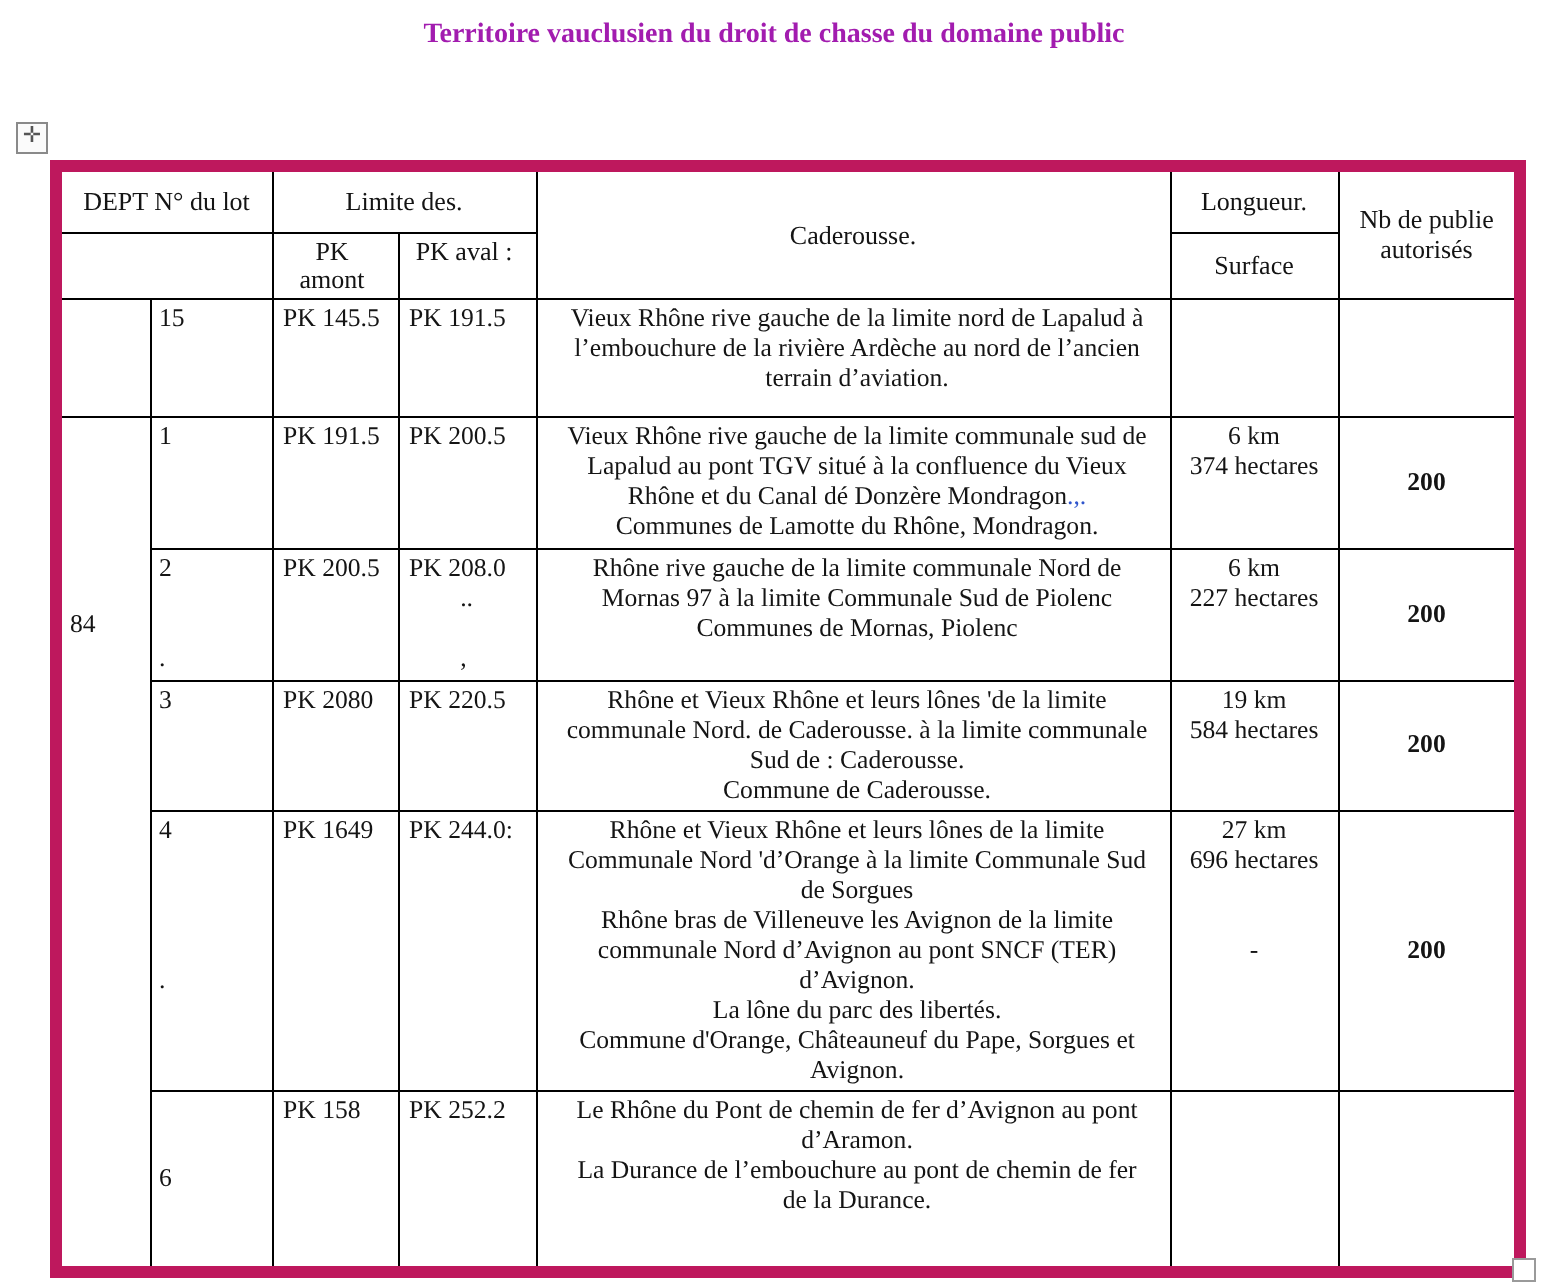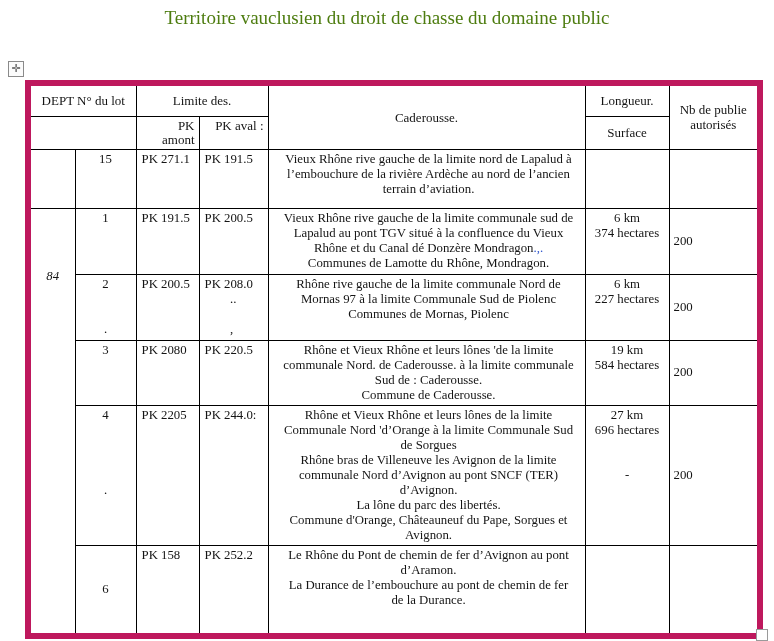--- a/index.html
+++ b/index.html
@@ -1,37 +1,37 @@
 <!DOCTYPE html>
 <html><head>
 <meta charset="utf-8">
 <style>
   html,body{margin:0;padding:0;background:#fff;}
   body{width:774px;height:641px;position:relative;overflow:hidden;
        font-family:"Liberation Serif","DejaVu Serif",serif;color:#141414;}
   .title-block{position:absolute;top:9px;left:0;width:774px;text-align:center;}
-  .title-line{font-weight:normal;font-size:19px;line-height:17px;color:#4d7c0f;}
+  .title-line{font-weight:bold;font-size:14px;line-height:17px;color:#a21caf;}
   .underlined{text-decoration:underline;}
   .move-handle{position:absolute;left:8px;top:61px;width:14px;height:14px;
        border:1px solid #8a8a8a;background:#fbfbfb;color:#555;
        font-size:11px;line-height:13px;text-align:center;cursor:move;}
   .resize-handle{position:absolute;left:756px;top:629px;width:10px;height:10px;
        border:1px solid #9a9a9a;background:#fff;}
   table.doc{position:absolute;left:25px;top:80px;border-collapse:collapse;
        table-layout:fixed;width:732px;border:6px solid #be185d;}
   td{border:1px solid #000;vertical-align:top;padding:2px 4px;
      font-size:12.8px;line-height:15px;white-space:pre-line;overflow:hidden;}
   .hdr{text-align:center;vertical-align:middle;font-size:13px;}
-  .hdr-left{text-align:right;vertical-align:top;font-size:13px;line-height:14px;padding-left:1px;}
-  .lot{text-align:center;}
+  .hdr-left{text-align:center;vertical-align:top;font-size:13px;line-height:14px;padding-left:1px;}
+  .lot{text-align:left;}
   .pk{text-align:left;padding-left:5px;}
   .desc{text-align:center;padding-left:6px;padding-right:2px;}
   .lng{text-align:center;}
-  .fus{vertical-align:middle;}
-  .dept84{text-align:center;vertical-align:top;padding-top:60px;font-style:italic;}
+  .fus{text-align:center;vertical-align:middle;font-weight:bold;}
+  .dept84{vertical-align:top;padding-top:96px;}
   .v-mid{vertical-align:middle;}
   .blue-mark{color:#2f55cc;}
   tr.h1{height:33px;} tr.h2{height:30px;}
   tr.r15{height:59px;} tr.r1{height:66px;} tr.r2{height:66px;}
   tr.r3{height:64px;} tr.r4{height:139px;} tr.r6{height:91px;}
 </style>
 </head>
 <body>
 
 <div class="title-block">
@@ -63,21 +63,21 @@
       <td colspan="2"></td>
       <td class="hdr-left">PK
 amont</td>
       <td class="hdr-left">PK aval :</td>
       <td class="hdr">Surface</td>
     </tr>
 
     <tr class="r15">
       <td class="lot"></td>
       <td class="lot">15</td>
-      <td class="pk">PK 271.1</td>
+      <td class="pk">PK 145.5</td>
       <td class="pk">PK 191.5</td>
       <td class="desc">Vieux Rhône rive gauche de la limite nord de Lapalud à
 l’embouchure de la rivière Ardèche au nord de l’ancien
 terrain d’aviation.</td>
       <td class="lng"></td>
       <td class="fus"></td>
     </tr>
 
     <tr class="r1">
       <td class="dept84" rowspan="5">84</td>
@@ -124,21 +124,21 @@
       <td class="fus">200</td>
     </tr>
 
     <tr class="r4">
       <td class="lot">4
 
 
 
 
 .</td>
-      <td class="pk">PK 2205</td>
+      <td class="pk">PK 1649</td>
       <td class="pk">PK 244.0:</td>
       <td class="desc">Rhône et Vieux Rhône et leurs lônes de la limite
 Communale Nord 'd’Orange à la limite Communale Sud
 de Sorgues
 Rhône bras de Villeneuve les Avignon de la limite
 communale Nord d’Avignon au pont SNCF (TER)
 d’Avignon.
 La lône du parc des libertés.
 Commune d'Orange, Châteauneuf du Pape, Sorgues et
 Avignon.</td>

